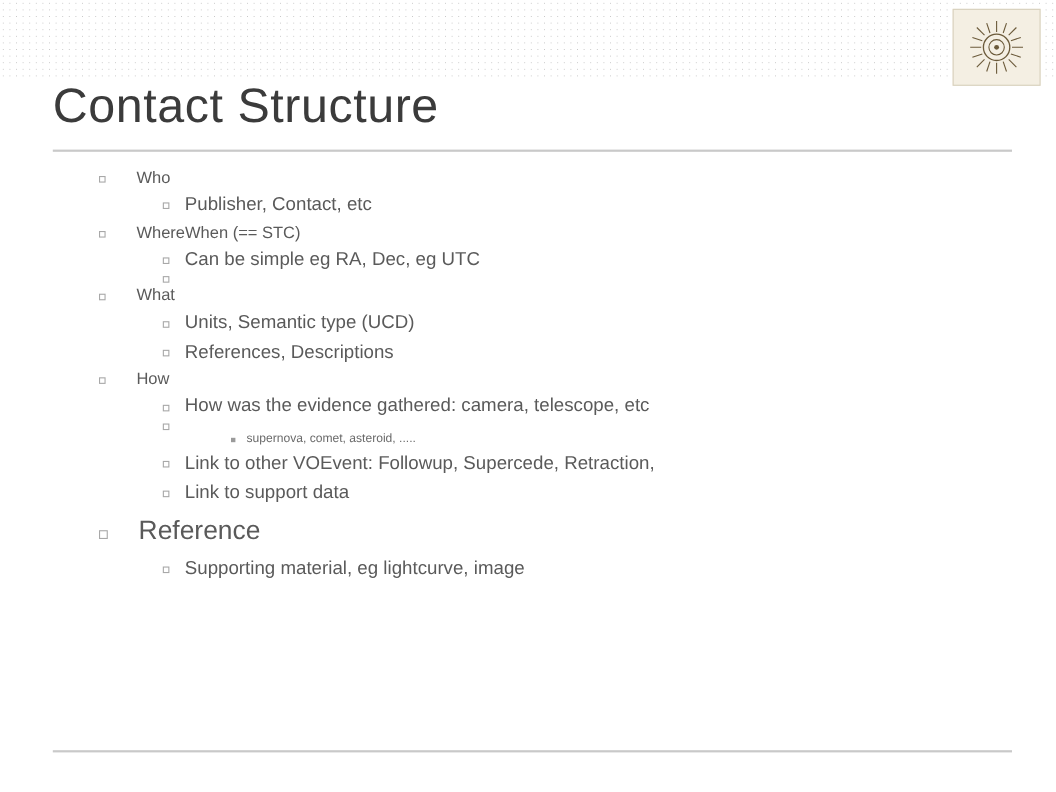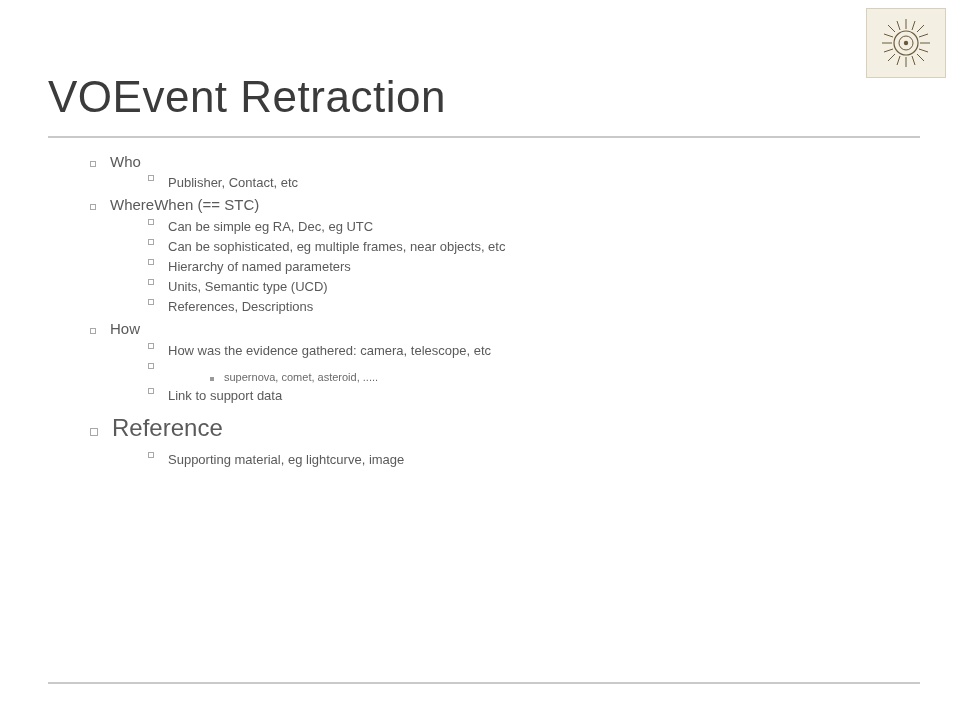--- a/index.html
+++ b/index.html
@@ -50,28 +50,28 @@
     top: 150px;
     left: 90px;
     right: 60px;
     color: #5a5a5a;
   }
   .l1 {
     font-size: 15px;
     line-height: 1.55;
     display: flex;
     align-items: baseline;
-    gap: 14px;
+    gap: 28px;
   }
   .l1.big { font-size: 24px; line-height: 1.8; }
   .l2 {
-    font-size: 13px;
+    font-size: 17px;
     line-height: 1.55;
     display: flex;
-    align-items: flex-start;
+    align-items: center;
     gap: 14px;
     margin-left: 58px;
   }
   .l3 {
     font-size: 11px;
     line-height: 1.6;
     display: flex;
     align-items: baseline;
     gap: 10px;
     margin-left: 120px;
@@ -128,21 +128,21 @@
       <line x1="21" y1="52" x2="24" y2="43"></line>
       <line x1="39" y1="52" x2="36" y2="43"></line>
       <line x1="8" y1="21" x2="17" y2="24"></line>
       <line x1="8" y1="39" x2="17" y2="36"></line>
       <line x1="52" y1="21" x2="43" y2="24"></line>
       <line x1="52" y1="39" x2="43" y2="36"></line>
     </g>
   </svg>
 </div>
 
-<div class="title">VOEvent Retraction</div>
+<div class="title">Contact Structure</div>
 <div class="rule-top"></div>
 
 <div class="content">
 
   <div class="l1">
     <span class="sq"></span>
     <span>Who</span>
   </div>
   <div class="l2">
     <span class="sq"></span>
@@ -152,26 +152,25 @@
   <div class="l1">
     <span class="sq"></span>
     <span>WhereWhen (== STC)</span>
   </div>
   <div class="l2">
     <span class="sq"></span>
     <span>Can be simple eg RA, Dec, eg UTC</span>
   </div>
   <div class="l2">
     <span class="sq"></span>
-    <span>Can be sophisticated, eg multiple frames, near objects, etc</span>
-  </div>
-
-  <div class="l2">
-    <span class="sq"></span>
-    <span>Hierarchy of named parameters</span>
+  </div>
+
+  <div class="l1">
+    <span class="sq"></span>
+    <span>What</span>
   </div>
   <div class="l2">
     <span class="sq"></span>
     <span>Units, Semantic type (UCD)</span>
   </div>
   <div class="l2">
     <span class="sq"></span>
     <span>References, Descriptions</span>
   </div>
 
@@ -187,20 +186,24 @@
   <div class="l2">
     <span class="sq"></span>
   </div>
   <div class="l3">
     <span class="dot"></span>
     <span>supernova, comet, asteroid, .....</span>
   </div>
 
   <div class="l2">
     <span class="sq"></span>
+    <span>Link to other VOEvent: Followup, Supercede, Retraction,</span>
+  </div>
+  <div class="l2">
+    <span class="sq"></span>
     <span>Link to support data</span>
   </div>
 
   <div class="l1 big">
     <span class="sq sq-lg"></span>
     <span>Reference</span>
   </div>
   <div class="l2">
     <span class="sq"></span>
     <span>Supporting material, eg lightcurve, image</span>

